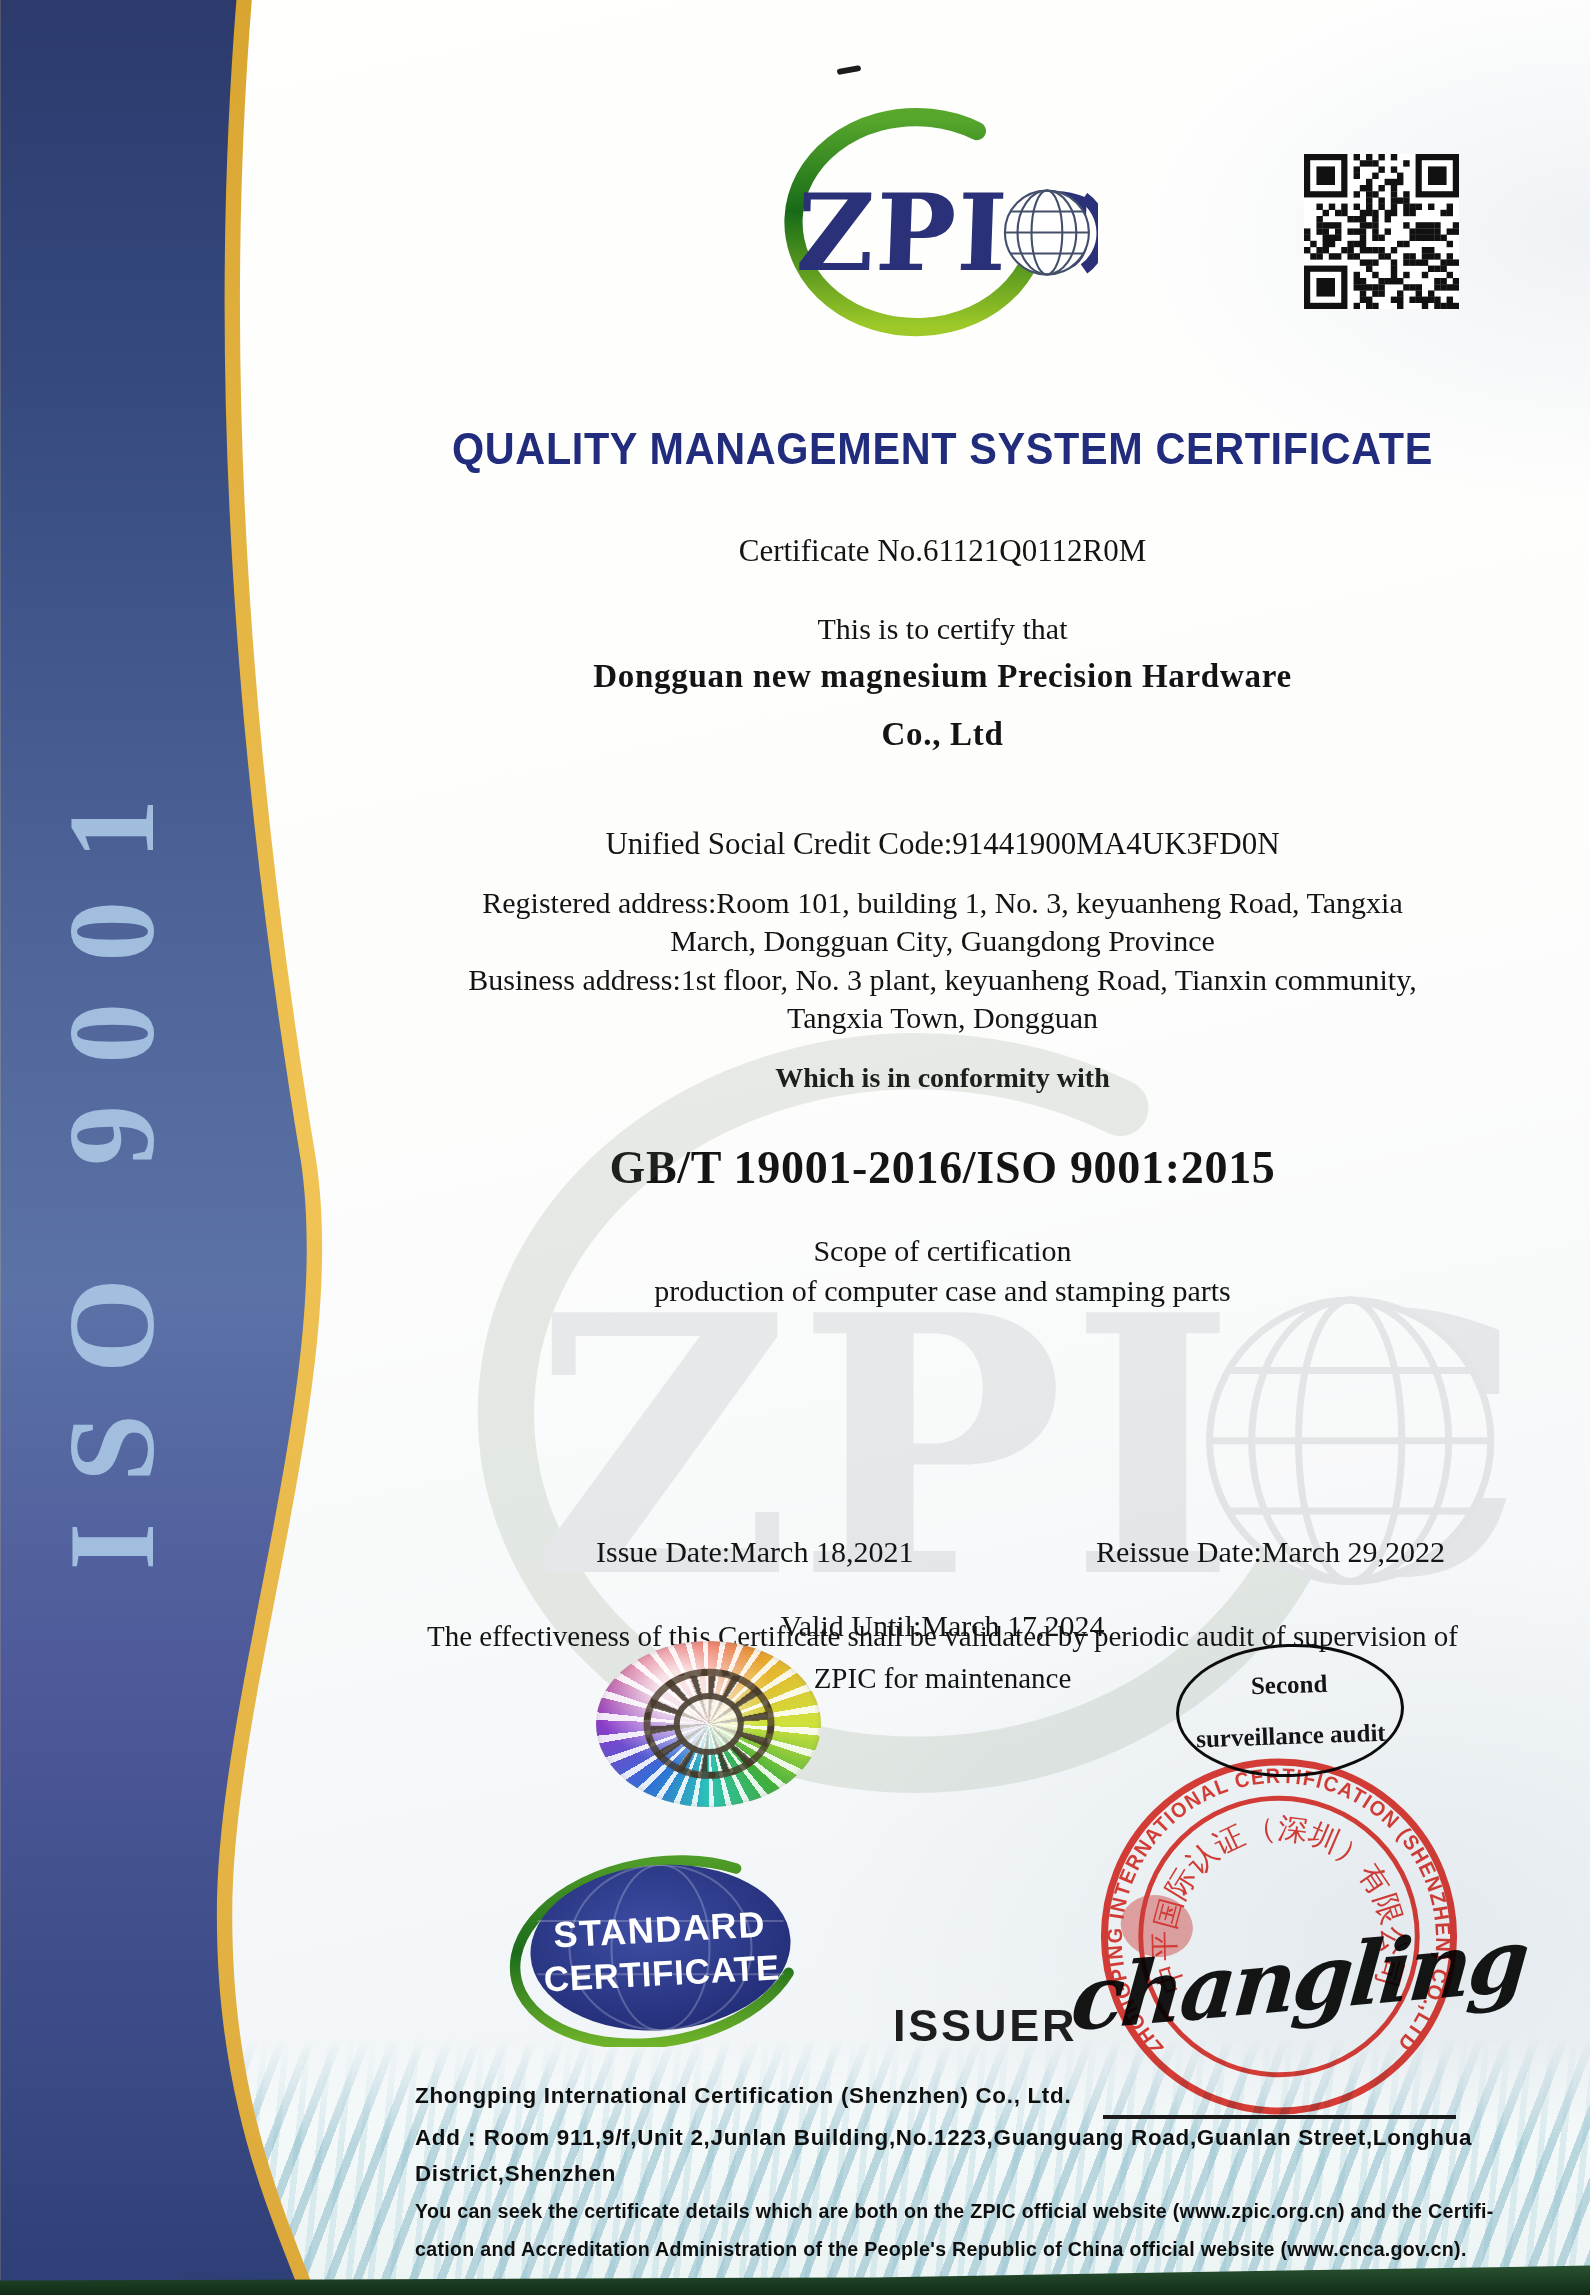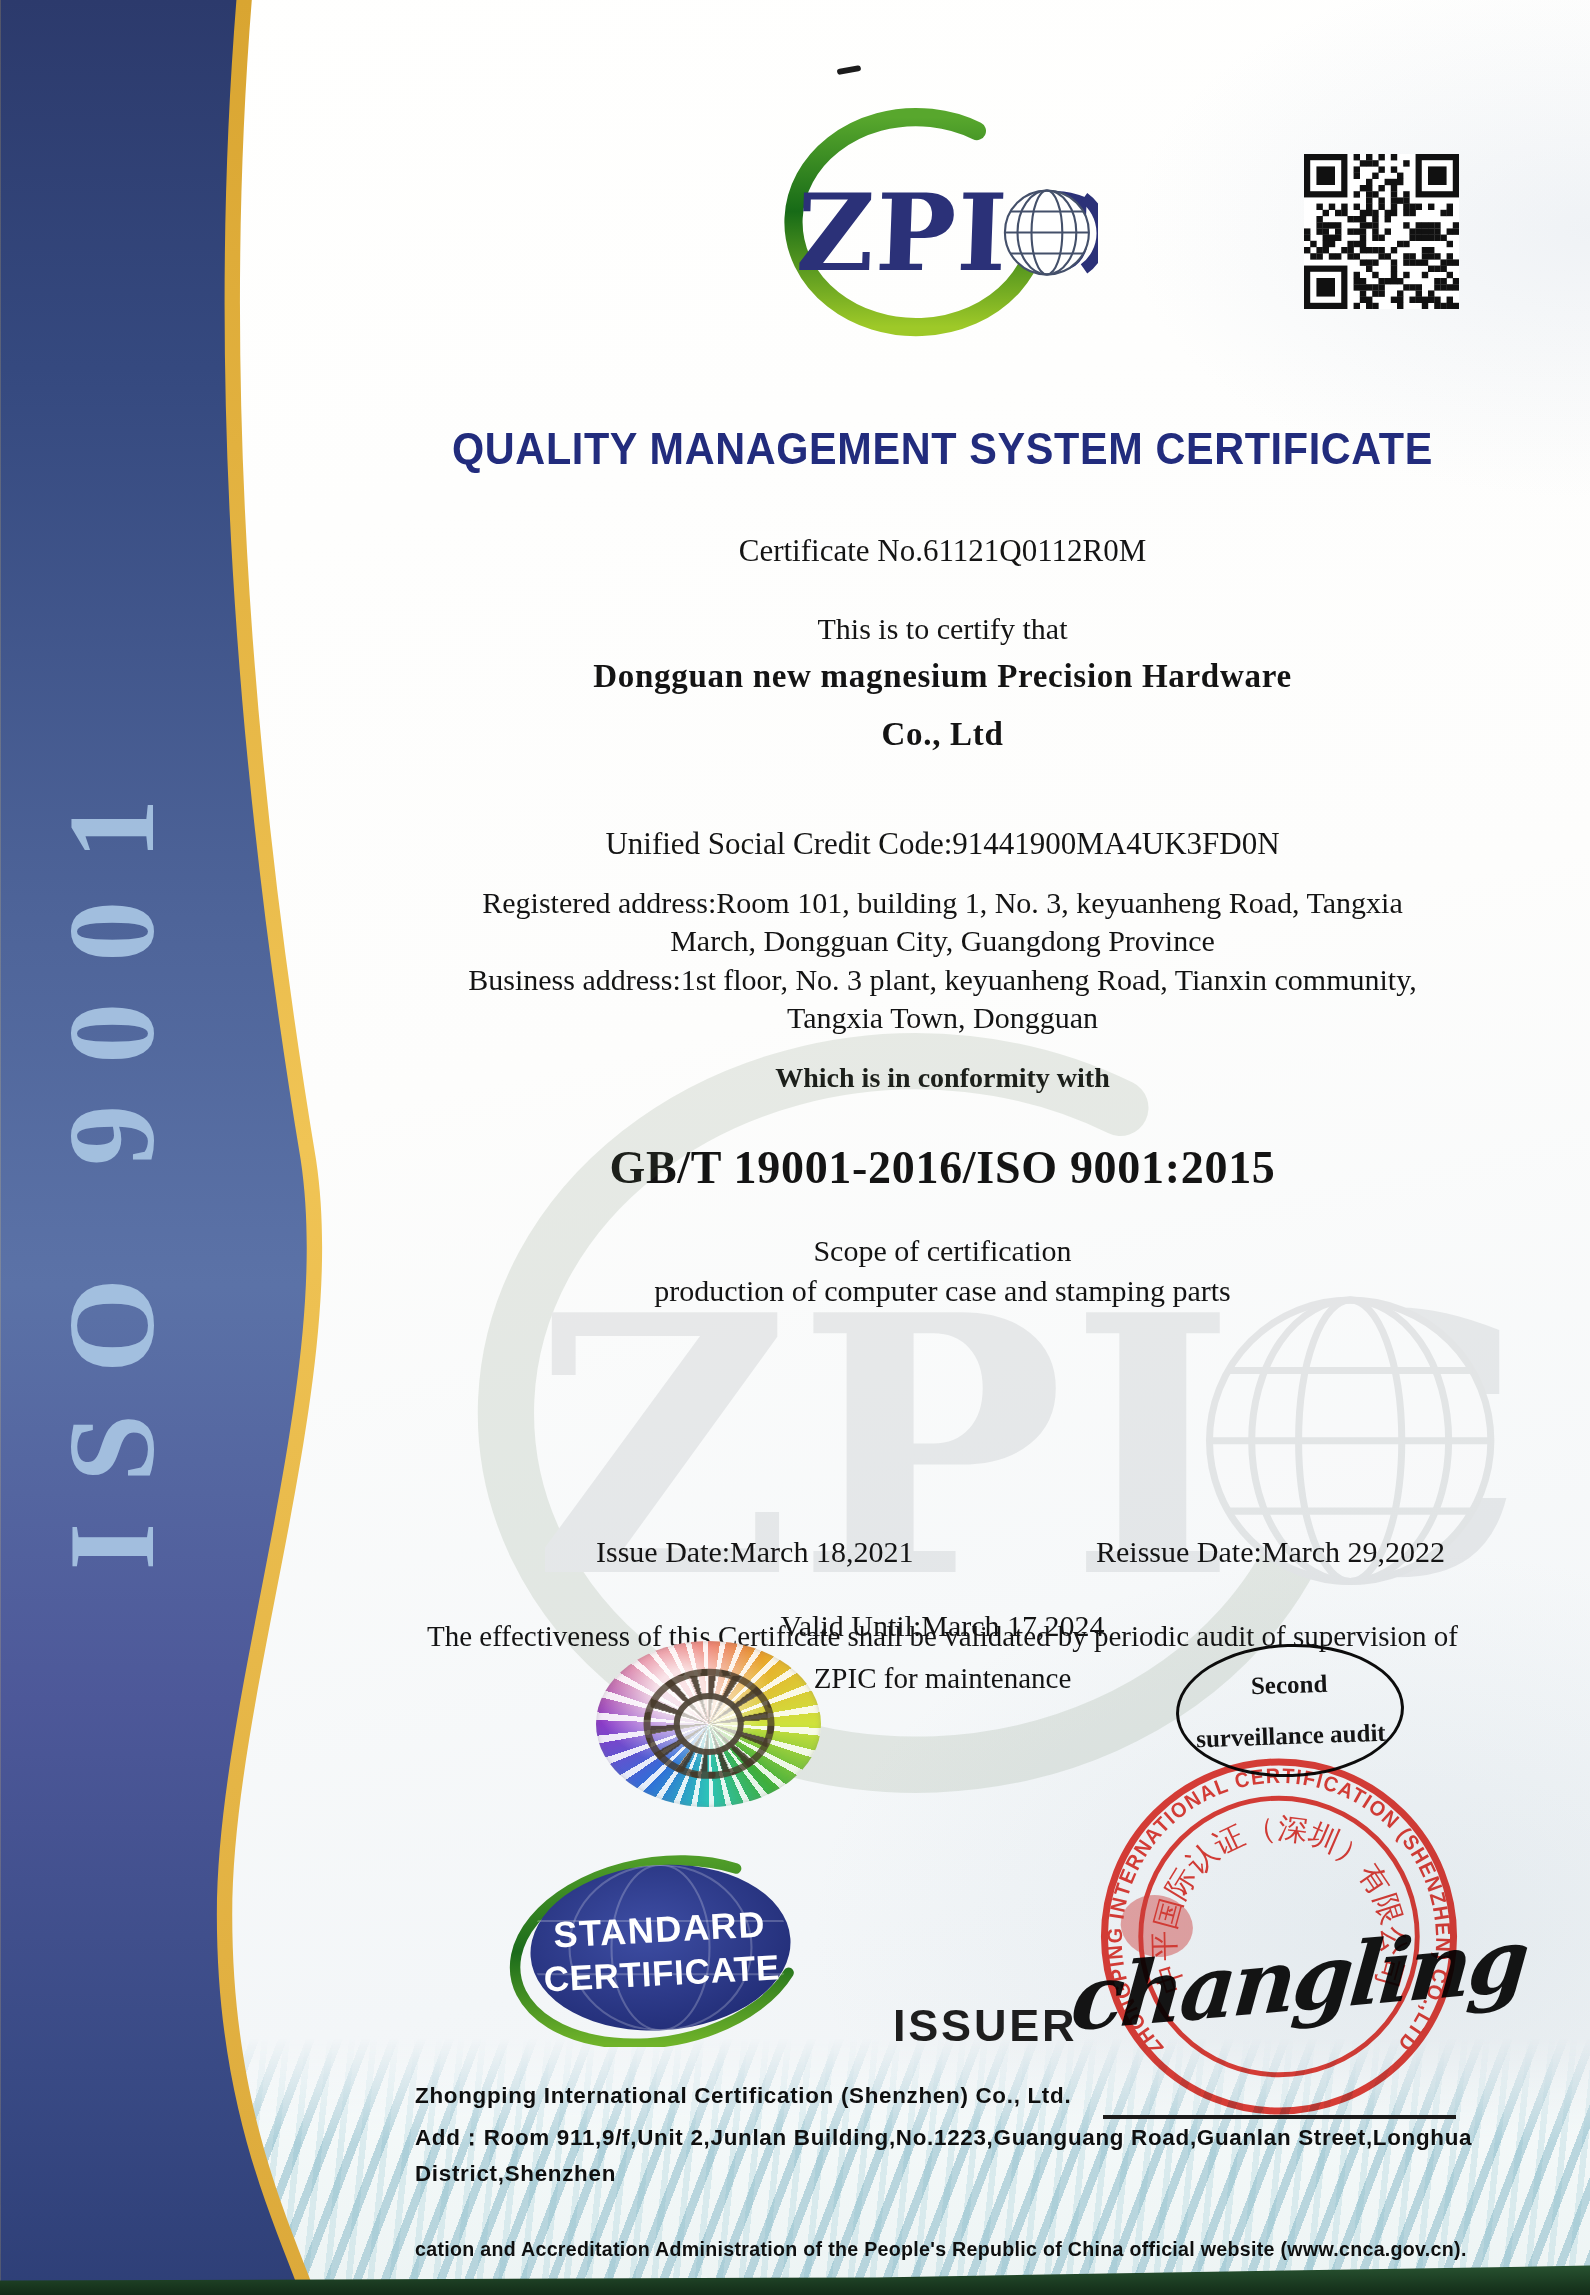--- a/index.html
+++ b/index.html
@@ -456,18 +456,19 @@
       <textPath href="#ringPath" startOffset="0" textLength="1040" lengthAdjust="spacingAndGlyphs">ZHONGPING INTERNATIONAL CERTIFICATION (SHENZHEN) CO.,LTD</textPath>
     </text>
     <text font-family="Liberation Sans,sans-serif" font-size="42" fill="#e12a22">
       <textPath href="#innerPath" startOffset="0" textLength="600" lengthAdjust="spacingAndGlyphs">中平国际认证（深圳）有限公司</textPath>
     </text>
   </svg>
 
   <div class="footer f32" style="top:2083px;">Zhongping International Certification (Shenzhen) Co., Ltd.</div>
   <div class="footer f32" style="top:2122px;">Add：Room 911,9/f,Unit 2,Junlan Building,No.1223,Guanguang Road,Guanlan Street,Longhua</div>
   <div class="footer f32" style="top:2161px;">District,Shenzhen</div>
+  <div class="footer f28" style="top:2200px;">You can seek the certificate details which are both on the ZPIC official website (www.zpic.org.cn)  and the Certifi-</div>
   <div class="footer f28" style="top:2238px;">cation and Accreditation Administration of the People's Republic of China official website (www.cnca.gov.cn).</div>
 
   <div class="bottom-strip"></div>
 
 </div>
 
 
 </body></html>

